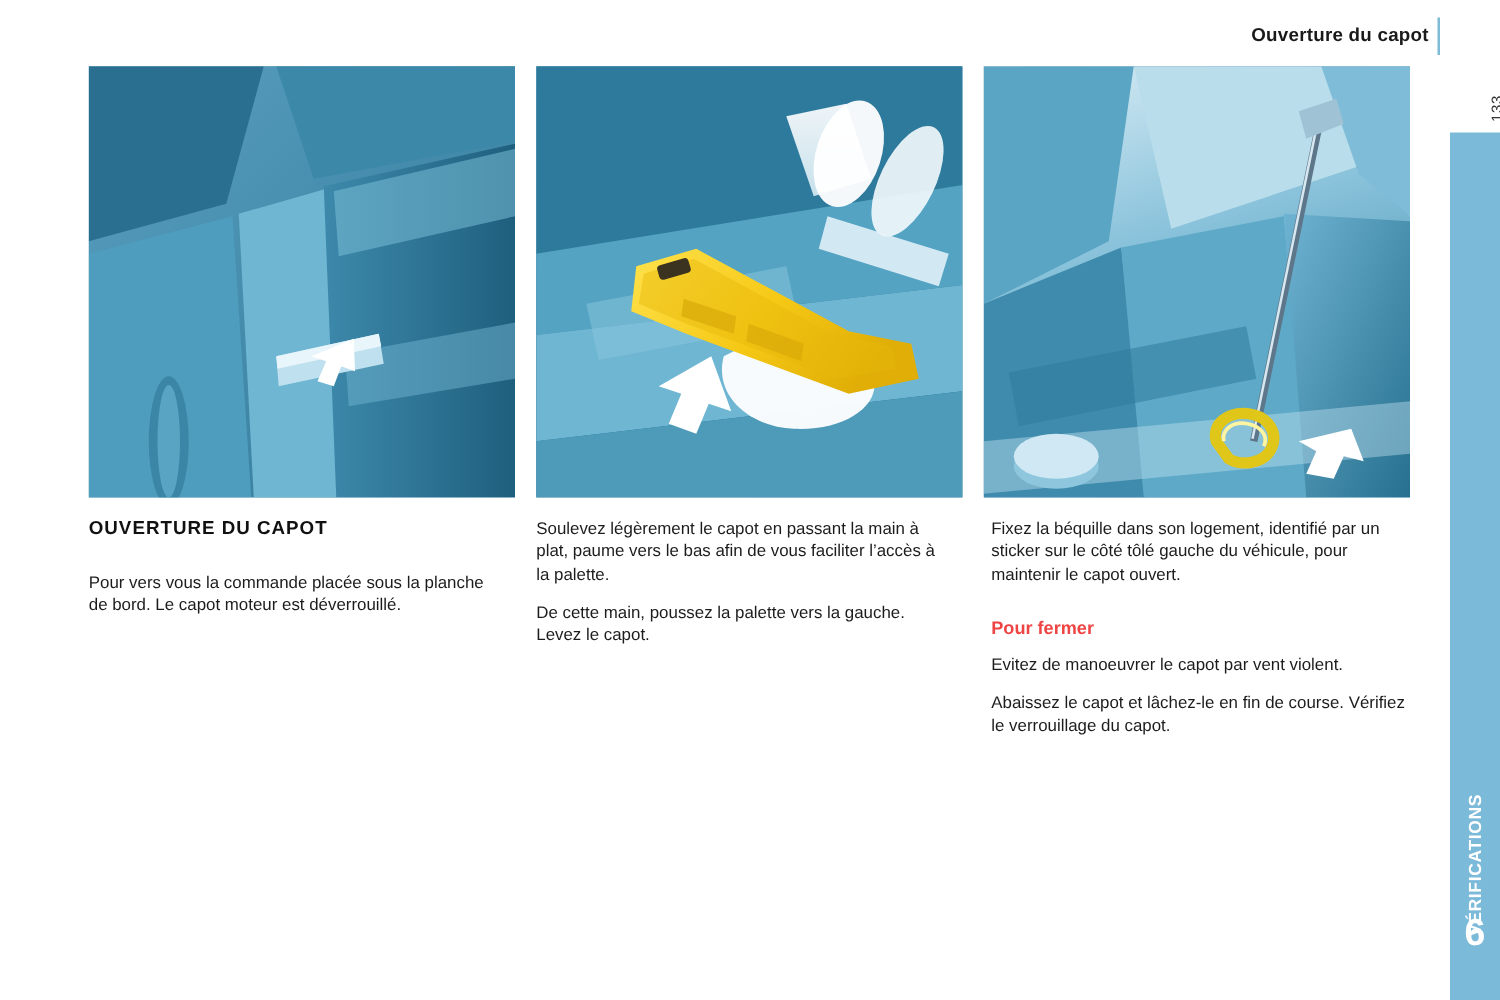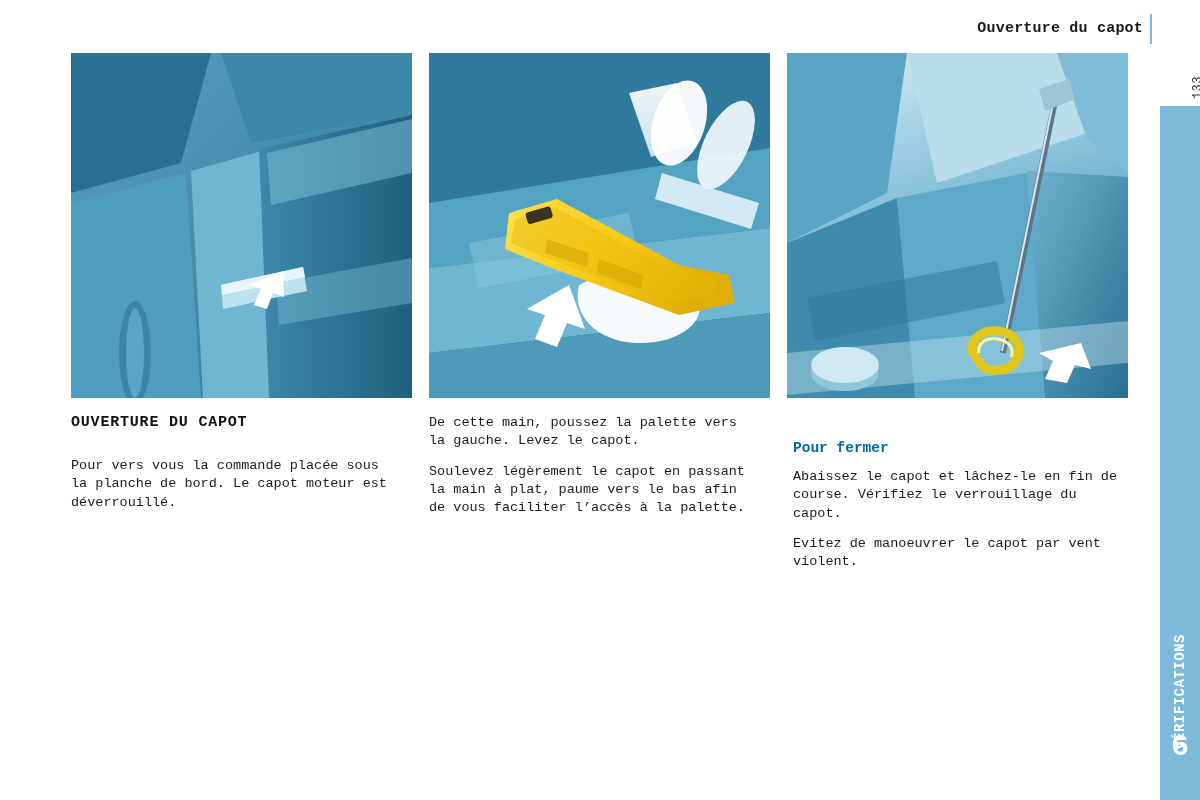--- a/index.html
+++ b/index.html
@@ -7,21 +7,20 @@
     margin: 0; padding: 0;
     width: 1200px; height: 800px;
     background: #ffffff;
     font-family: "Liberation Sans", sans-serif;
     overflow: hidden;
   }
   .page {
     position: relative;
     width: 1200px; height: 800px;
     background: #ffffff;
-    font-family: Liberation Mono, monospace;
   }
 
   
   .header {
     position: absolute;
     top: 20px; right: 57px;
     text-align: right;
   }
   .header-title {
     font-size: 15px;
@@ -118,21 +117,21 @@
   .col-2 > .sub-title:first-child, .col-3 > .sub-title:first-child { margin-top: 34px; }
   .body-text {
     font-size: 13.5px;
     line-height: 1.36;
     color: #1c1c1c;
     margin: 0 0 12px 0;
   }
   .sub-title-2 {
     font-size: 14.5px;
     font-weight: bold;
-    color: #0369a1;
+    color: #ef4444;
     margin: 26px 0 12px 0;
   }
 </style>
 </head>
 <body>
 
 <div class="page">
 
   <div class="header">
     <div class="header-title">Ouverture du capot</div>
@@ -261,23 +260,24 @@
       </svg>
     </div>
   </div>
 
   <div class="col col-1">
     <div class="section-title">OUVERTURE DU CAPOT</div>
     <p class="body-text">Pour vers vous la commande placée sous la planche de bord. Le capot moteur est déverrouillé.</p>
   </div>
 
   <div class="col col-2">
+    <p class="body-text">Soulevez légèrement le capot en passant la main à plat, paume vers le bas afin de vous faciliter l’accès à la palette.</p>
     <p class="body-text">De cette main, poussez la palette vers la gauche. Levez le capot.</p>
-    <p class="body-text">Soulevez légèrement le capot en passant la main à plat, paume vers le bas afin de vous faciliter l’accès à la palette.</p>
   </div>
 
   <div class="col col-3">
+    <p class="body-text">Fixez la béquille dans son logement, identifié par un sticker sur le côté tôlé gauche du véhicule, pour maintenir le capot ouvert.</p>
     <div class="sub-title-2">Pour fermer</div>
+    <p class="body-text">Evitez de manoeuvrer le capot par vent violent.</p>
     <p class="body-text">Abaissez le capot et lâchez-le en fin de course. Vérifiez le verrouillage du capot.</p>
-    <p class="body-text">Evitez de manoeuvrer le capot par vent violent.</p>
   </div>
 
 </div>
 
 </body></html>

